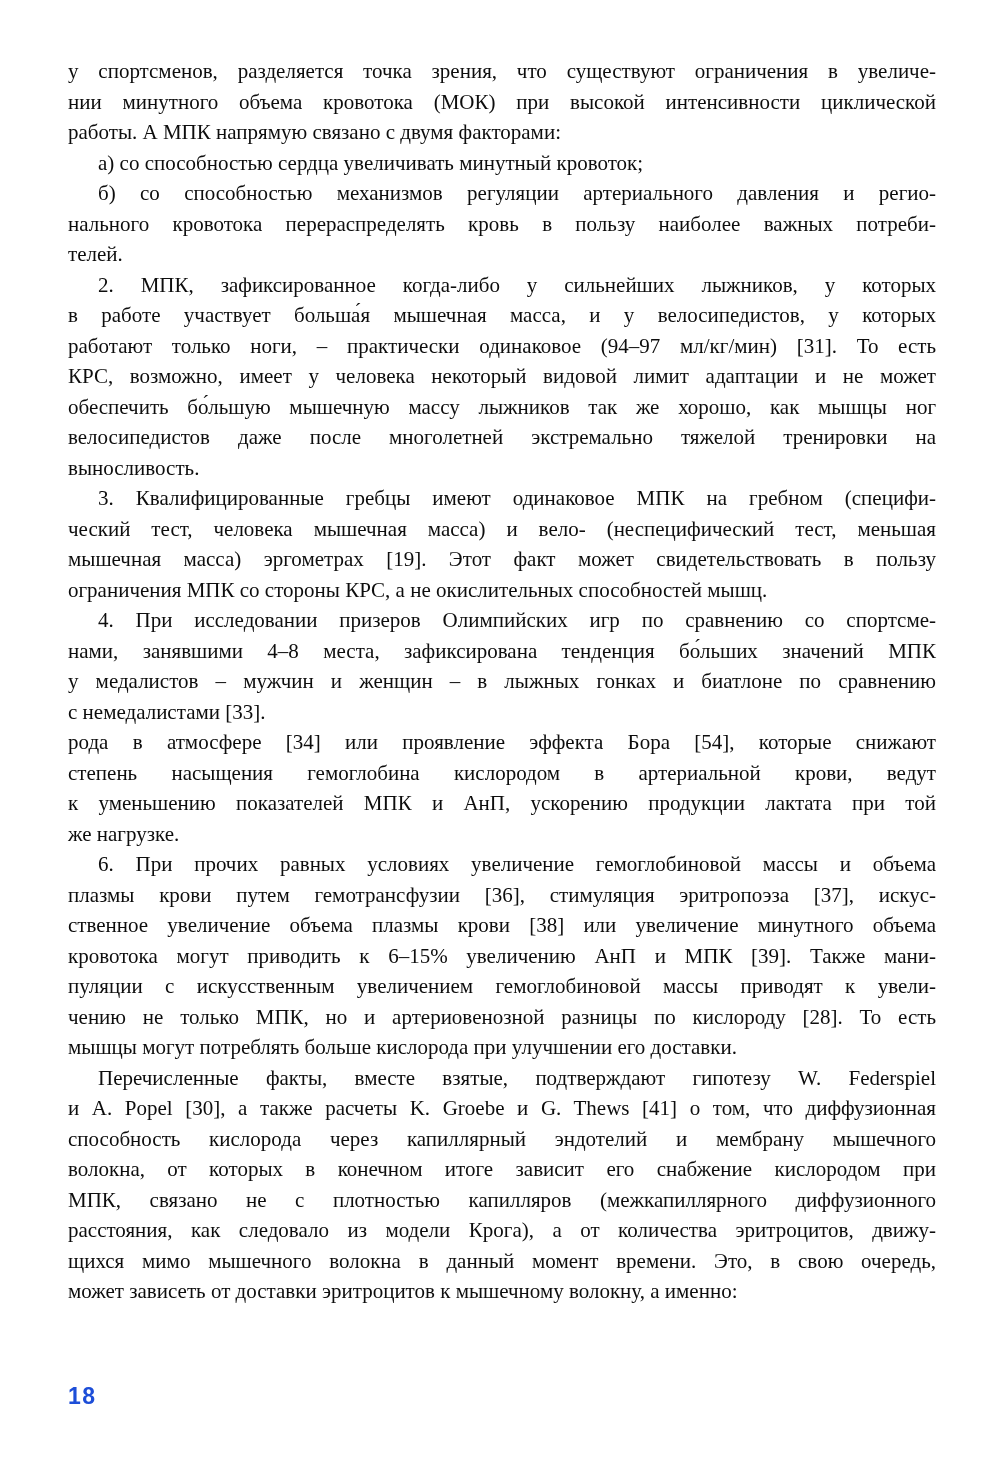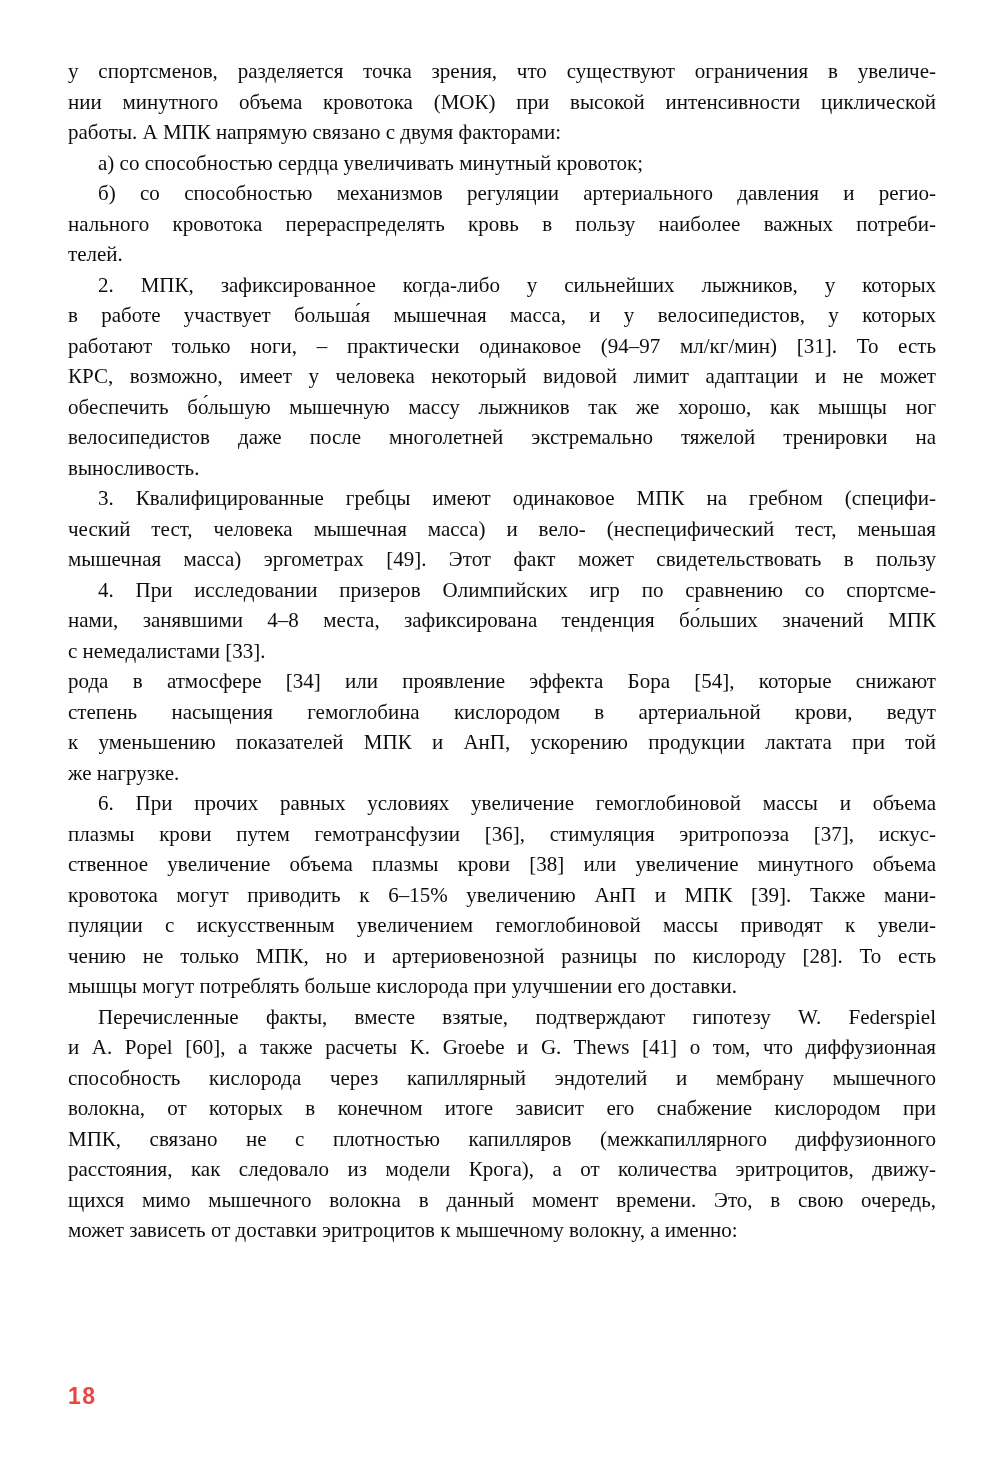--- a/index.html
+++ b/index.html
@@ -37,21 +37,21 @@
     text-indent: 30px;
   }
   .page-number {
     position: absolute;
     left: 68px;
     top: 1383px;
     font-family: "Liberation Sans", sans-serif;
     font-weight: 700;
     font-size: 23px;
     letter-spacing: 1.5px;
-    color: #ef4444;
+    color: #1d4ed8;
   }
 </style>
 </head>
 <body>
 
 <div class="page">
   <div class="text-body">
       <div class="paragraph">
         <div class="line">у спортсменов, разделяется точка зрения, что существуют ограничения в увеличе-</div>
         <div class="line">нии минутного объема кровотока (МОК) при высокой интенсивности циклической</div>
@@ -70,45 +70,47 @@
         <div class="line">в работе участвует больша́я мышечная масса, и у велосипедистов, у которых</div>
         <div class="line">работают только ноги, – практически одинаковое (94–97 мл/кг/мин) [31]. То есть</div>
         <div class="line">КРС, возможно, имеет у человека некоторый видовой лимит адаптации и не может</div>
         <div class="line">обеспечить бо́льшую мышечную массу лыжников так же хорошо, как мышцы ног</div>
         <div class="line">велосипедистов даже после многолетней экстремально тяжелой тренировки на</div>
         <div class="line last-line">выносливость.</div>
       </div>
       <div class="paragraph">
         <div class="line first-indent">3. Квалифицированные гребцы имеют одинаковое МПК на гребном (специфи-</div>
         <div class="line">ческий тест, человека мышечная масса) и вело- (неспецифический тест, меньшая</div>
-        <div class="line">мышечная масса) эргометрах [49]. Этот факт может свидетельствовать в пользу</div>
+        <div class="line">мышечная масса) эргометрах [19]. Этот факт может свидетельствовать в пользу</div>
+        <div class="line last-line">ограничения МПК со стороны КРС, а не окислительных способностей мышц.</div>
       </div>
       <div class="paragraph">
         <div class="line first-indent">4. При исследовании призеров Олимпийских игр по сравнению со спортсме-</div>
         <div class="line">нами, занявшими 4–8 места, зафиксирована тенденция бо́льших значений МПК</div>
+        <div class="line">у медалистов – мужчин и женщин – в лыжных гонках и биатлоне по сравнению</div>
         <div class="line last-line">с немедалистами [33].</div>
       </div>
       <div class="paragraph">
         <div class="line">рода в атмосфере [34] или проявление эффекта Бора [54], которые снижают</div>
         <div class="line">степень насыщения гемоглобина кислородом в артериальной крови, ведут</div>
         <div class="line">к уменьшению показателей МПК и АнП, ускорению продукции лактата при той</div>
         <div class="line last-line">же нагрузке.</div>
       </div>
       <div class="paragraph">
         <div class="line first-indent">6. При прочих равных условиях увеличение гемоглобиновой массы и объема</div>
         <div class="line">плазмы крови путем гемотрансфузии [36], стимуляция эритропоэза [37], искус-</div>
         <div class="line">ственное увеличение объема плазмы крови [38] или увеличение минутного объема</div>
         <div class="line">кровотока могут приводить к 6–15% увеличению АнП и МПК [39]. Также мани-</div>
         <div class="line">пуляции с искусственным увеличением гемоглобиновой массы приводят к увели-</div>
         <div class="line">чению не только МПК, но и артериовенозной разницы по кислороду [28]. То есть</div>
         <div class="line last-line">мышцы могут потреблять больше кислорода при улучшении его доставки.</div>
       </div>
       <div class="paragraph">
         <div class="line first-indent">Перечисленные факты, вместе взятые, подтверждают гипотезу W. Federspiel</div>
-        <div class="line">и A. Popel [60], а также расчеты K. Groebe и G. Thews [41] о том, что диффузионная</div>
+        <div class="line">и A. Popel [30], а также расчеты K. Groebe и G. Thews [41] о том, что диффузионная</div>
         <div class="line">способность кислорода через капиллярный эндотелий и мембрану мышечного</div>
         <div class="line">волокна, от которых в конечном итоге зависит его снабжение кислородом при</div>
         <div class="line">МПК, связано не с плотностью капилляров (межкапиллярного диффузионного</div>
         <div class="line">расстояния, как следовало из модели Крога), а от количества эритроцитов, движу-</div>
         <div class="line">щихся мимо мышечного волокна в данный момент времени. Это, в свою очередь,</div>
         <div class="line last-line">может зависеть от доставки эритроцитов к мышечному волокну, а именно:</div>
       </div>
     </div>
   <div class="page-number">18</div>
 </div>

